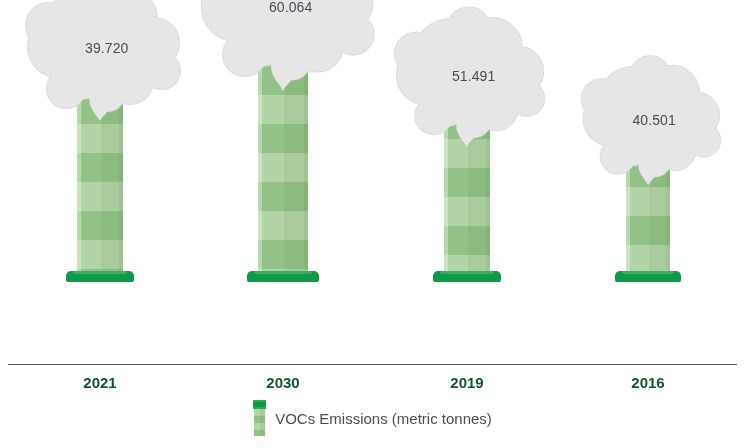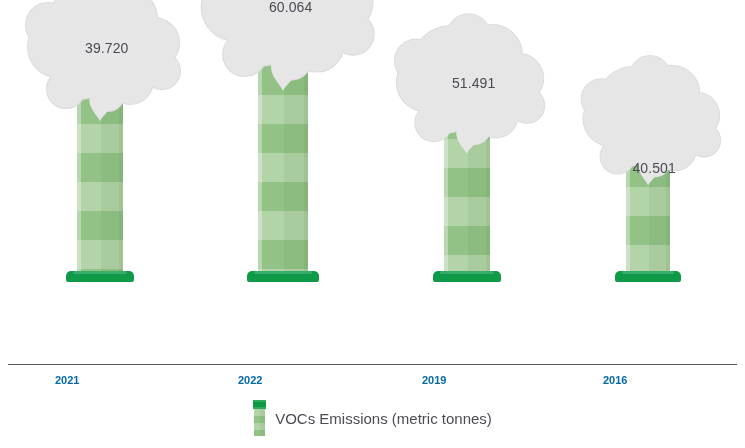--- a/index.html
+++ b/index.html
@@ -134,22 +134,23 @@
     font-size: 14px;
     font-family: "Liberation Sans", sans-serif;
     letter-spacing: 0.1px;
     white-space: nowrap;
   }
 
   
   .cat-label {
     position: absolute;
     top: 374px;
-    color: #0369a1;
-    font-size: 11px;
+    text-align: center;
+    color: #14532d;
+    font-size: 15px;
     font-weight: bold;
     font-family: "Liberation Sans", sans-serif;
   }
 
   
   .legend {
     position: absolute;
     left: 0;
     top: 400px;
     width: 745px;
@@ -314,21 +315,21 @@
             <span class="cap-band" style="left:5px;width:60px;">
               <span class="cap-light"></span>
               <span class="cap-shade"></span>
             </span>
             <span class="cap-flange bottom" style="left:0;width:70px;"></span>
           </div>
           <div class="stack-base" style="left: 1px; width: 68px;">
             <span class="base-hi"></span>
           </div>
         </div>
-        <div class="smoke" style="left: 391.146px; top: 22px; width: 164.9px; height: 144.53px;">
+        <div class="smoke" style="left: 391.146px; top: 15px; width: 164.9px; height: 144.53px;">
           <svg width="164.9" height="144.53" viewBox="0 0 170 149">
             <circle cx="62" cy="44" r="40" fill="#e6e6e6" stroke="#dcdcdc" stroke-width="2"></circle>
             <circle cx="104" cy="34" r="31" fill="#e6e6e6" stroke="#dcdcdc" stroke-width="2"></circle>
             <circle cx="36" cy="62" r="30" fill="#e6e6e6" stroke="#dcdcdc" stroke-width="2"></circle>
             <circle cx="92" cy="70" r="34" fill="#e6e6e6" stroke="#dcdcdc" stroke-width="2"></circle>
             <circle cx="132" cy="58" r="25" fill="#e6e6e6" stroke="#dcdcdc" stroke-width="2"></circle>
             <circle cx="58" cy="86" r="28" fill="#e6e6e6" stroke="#dcdcdc" stroke-width="2"></circle>
             <circle cx="108" cy="96" r="23" fill="#e6e6e6" stroke="#dcdcdc" stroke-width="2"></circle>
             <circle cx="26" cy="40" r="22" fill="#e6e6e6" stroke="#dcdcdc" stroke-width="2"></circle>
             <circle cx="80" cy="14" r="22" fill="#e6e6e6" stroke="#dcdcdc" stroke-width="2"></circle>
@@ -389,28 +390,28 @@
             <circle cx="132" cy="58" r="25" fill="#e6e6e6"></circle>
             <circle cx="58" cy="86" r="28" fill="#e6e6e6"></circle>
             <circle cx="108" cy="96" r="23" fill="#e6e6e6"></circle>
             <circle cx="26" cy="40" r="22" fill="#e6e6e6"></circle>
             <circle cx="80" cy="14" r="22" fill="#e6e6e6"></circle>
             <circle cx="140" cy="86" r="18" fill="#e6e6e6"></circle>
             <circle cx="44" cy="104" r="19" fill="#e6e6e6"></circle>
             <circle cx="86" cy="110" r="16" fill="#e6e6e6"></circle>
             <path d="M70,104 C62,120 74,128 78,136 C82,128 96,122 90,104 Z" fill="#e6e6e6"></path>
           </svg>
-          <div class="smoke-value" style="top: 49.5px; margin-top: 48px;">40.501</div>
+          <div class="smoke-value" style="top: 49.5px;">40.501</div>
         </div>
       </div>
   </div>
 
   <div id="cat-labels">
       <div class="cat-label" style="left: 55px; width: 90px;">2021</div>
-      <div class="cat-label" style="left: 238px; width: 90px;">2022</div>
+      <div class="cat-label" style="left: 238px; width: 90px;">2030</div>
       <div class="cat-label" style="left: 422px; width: 90px;">2019</div>
       <div class="cat-label" style="left: 603px; width: 90px;">2016</div>
     </div>
 
   <div class="legend">
     <span class="legend-icon">
       <span class="li-col"></span>
       <span class="li-cap"></span>
       <span class="li-fl-top"></span>
       <span class="li-fl-bot"></span>

